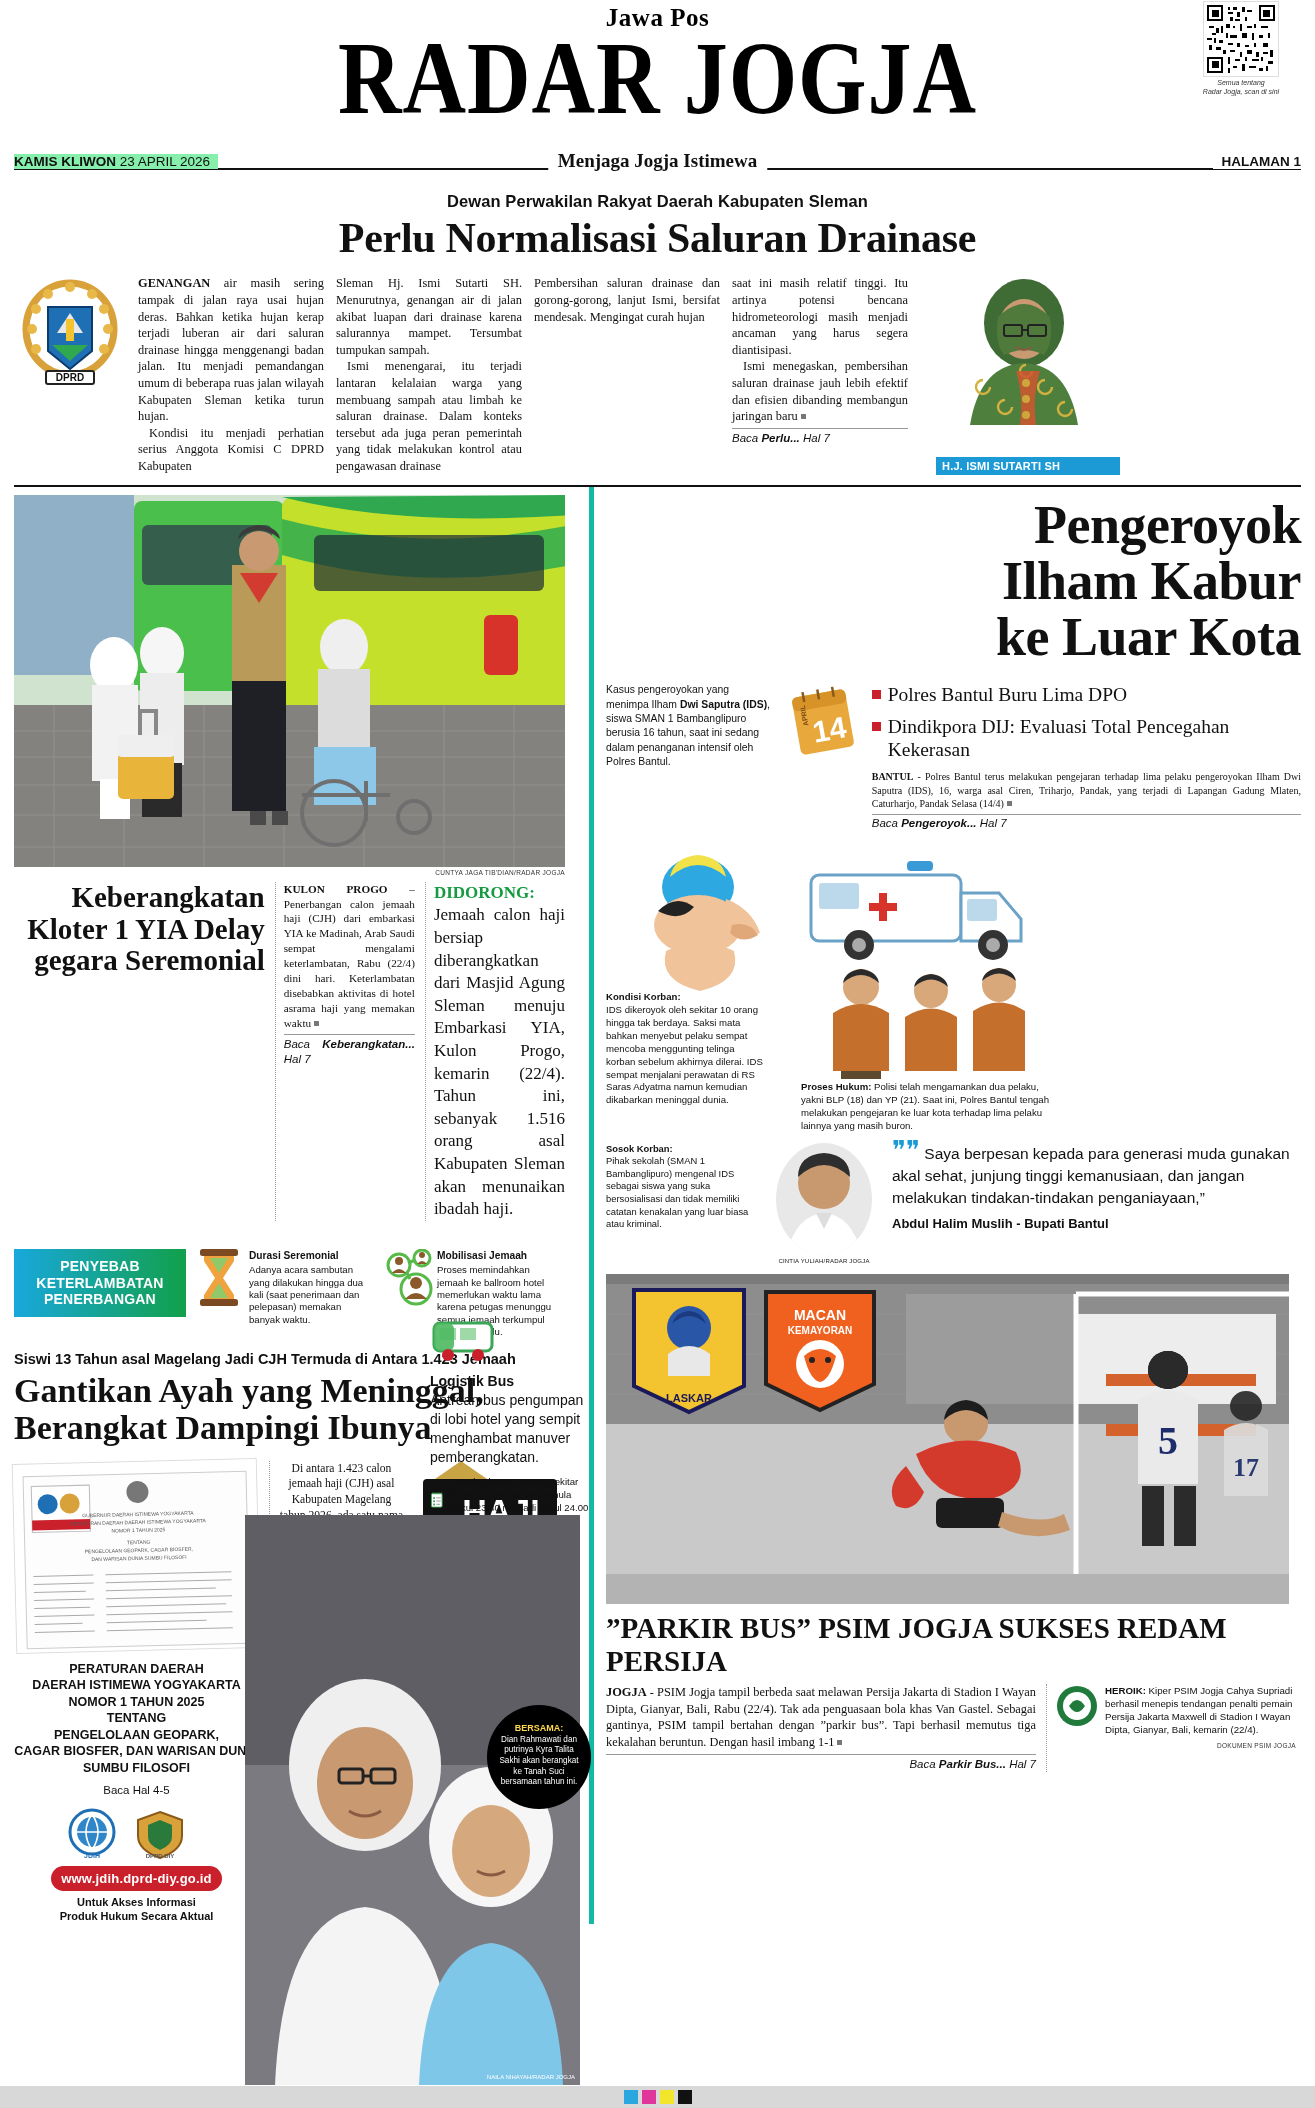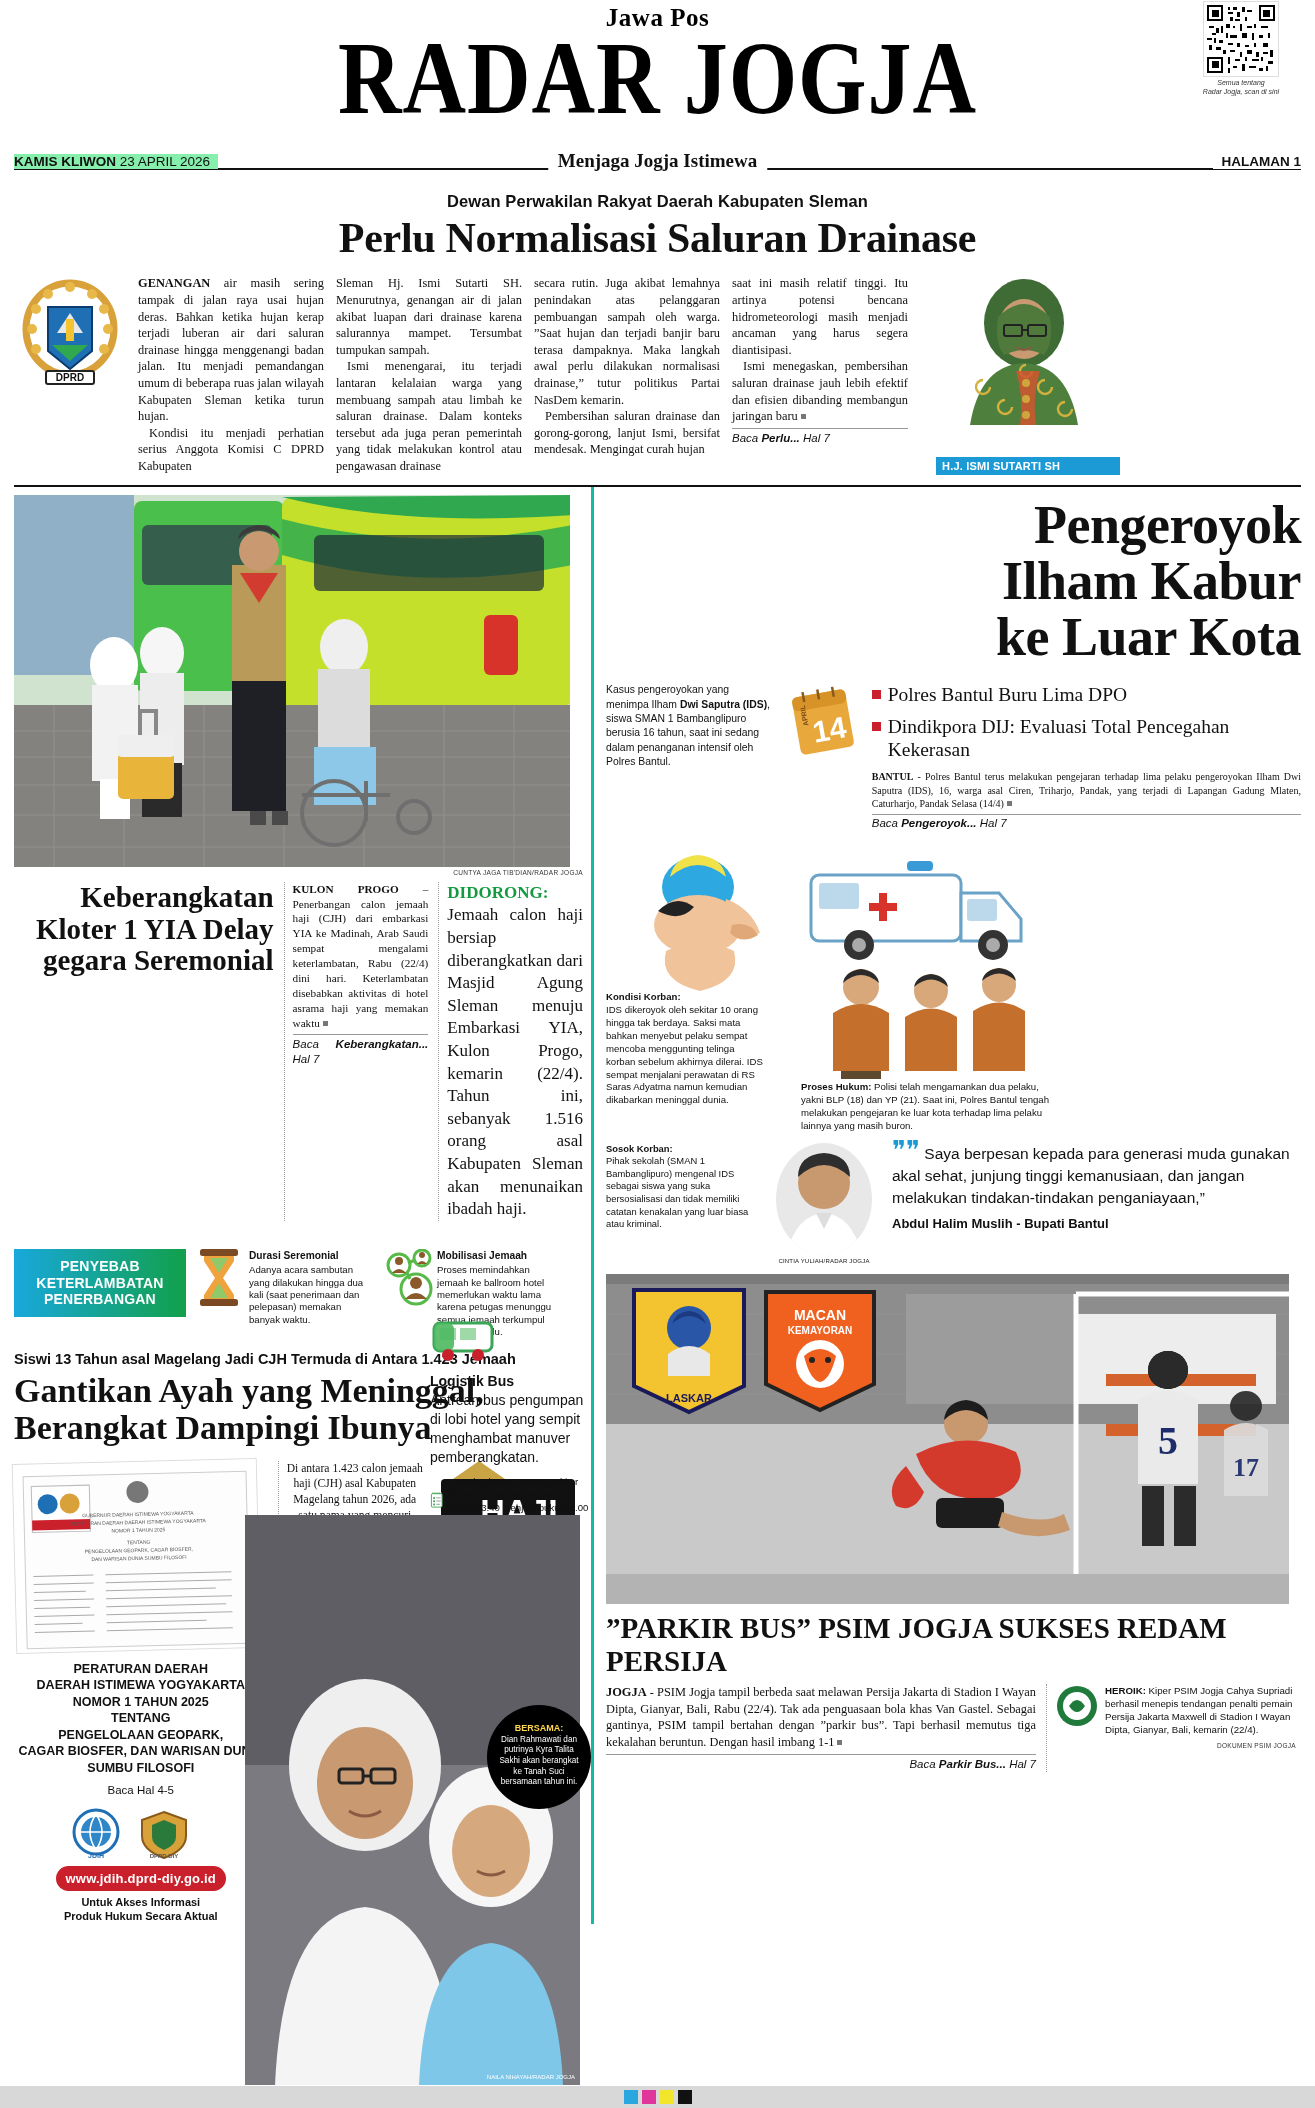--- a/index.html
+++ b/index.html
@@ -64,21 +64,21 @@
     letter-spacing: .2px; }
   .baca { font-family: "Liberation Sans", sans-serif; font-style: italic; font-size: 11.5px;
     border-top: 1px solid #999; padding-top: 2px; margin-top: 3px; }
   .baca b { font-weight: 800; }
   .sq { display: inline-block; width: 5px; height: 5px; background: #777; margin-left: 3px; vertical-align: 1px;}
 
   .hrule { height: 2px; background: #111; margin: 10px 0 0 0; }
 
   
   .mid { display: flex; margin-top: 0; }
-  .col-left { width: 580px; padding-right: 8px; border-right: 3px solid #14b8a6; }
+  .col-left { width: 580px; padding-right: 24px; border-right: 5px solid #14b8a6; }
   .col-right { width: 707px; padding-left: 12px; }
 
   .photo-bus { width: 100%; height: 372px; position: relative; overflow: hidden; margin-top: 8px; }
   .credit { font-family: "Liberation Sans", sans-serif; font-size: 6.5px; letter-spacing: .3px;
     text-align: right; color: #333; padding-top: 2px; }
 
   .keber { display: flex; gap: 10px; margin-top: 6px; }
   .keber-head { width: 262px; font-family: "Liberation Serif", serif; font-weight: bold;
     font-size: 29px; line-height: 1.1; text-align: right; }
   .keber-c { width: 146px; font-size: 11.2px; line-height: 1.33; text-align: justify; border-left: 1px dotted #999; padding-left: 8px;}
@@ -296,21 +296,20 @@
       </div>
       <div class="lead-col">
         <p><span class="drop">GENANGAN</span><span> air masih sering tampak di jalan raya usai hujan deras. Bahkan ketika hujan kerap terjadi luberan air dari saluran drainase hingga menggenangi badan jalan. Itu menjadi pemandangan umum di beberapa ruas jalan wilayah Kabupaten Sleman ketika turun hujan.</span></p>
         <p>Kondisi itu menjadi perhatian serius Anggota Komisi C DPRD Kabupaten</p>
       </div>
       <div class="lead-col">
         <p>Sleman Hj. Ismi Sutarti SH. Menurutnya, genangan air di jalan akibat luapan dari drainase karena salurannya mampet. Tersumbat tumpukan sampah.</p>
         <p>Ismi menengarai, itu terjadi lantaran kelalaian warga yang membuang sampah atau limbah ke saluran drainase. Dalam konteks tersebut ada juga peran pemerintah yang tidak melakukan kontrol atau pengawasan drainase</p>
       </div>
       <div class="lead-col">
-        <p>secara rutin. Juga akibat lemahnya penindakan atas pelanggaran pembuangan sampah oleh warga. ”Saat hujan dan terjadi banjir baru terasa dampaknya. Maka langkah awal perlu dilakukan normalisasi drainase,” tutur politikus Partai NasDem kemarin.</p>
         <p>Pembersihan saluran drainase dan gorong-gorong, lanjut Ismi, bersifat mendesak. Mengingat curah hujan</p>
       </div>
       <div class="lead-col" style="width:176px">
         <p>saat ini masih relatif tinggi. Itu artinya potensi bencana hidrometeorologi masih menjadi ancaman yang harus segera diantisipasi.</p>
         <p><span>Ismi menegaskan, pembersihan saluran drainase jauh lebih efektif dan efisien dibanding membangun jaringan baru</span><span class="sq"></span></p>
         <div class="baca">
           <span>Baca </span><b>Perlu...</b><span> Hal 7</span>
         </div>
       </div>
       <div class="photo-ismi">

